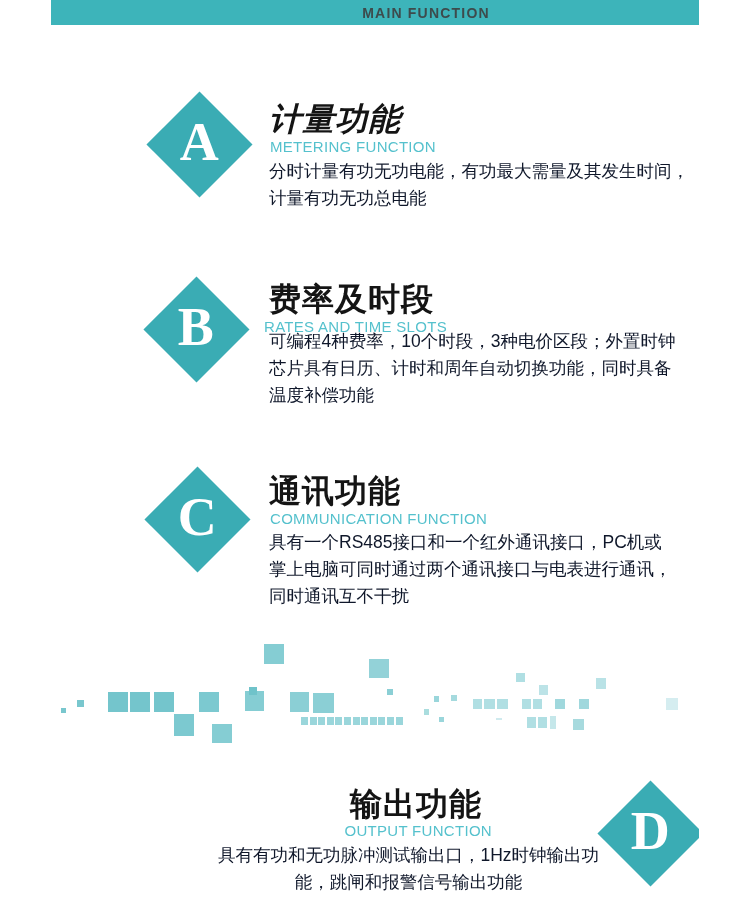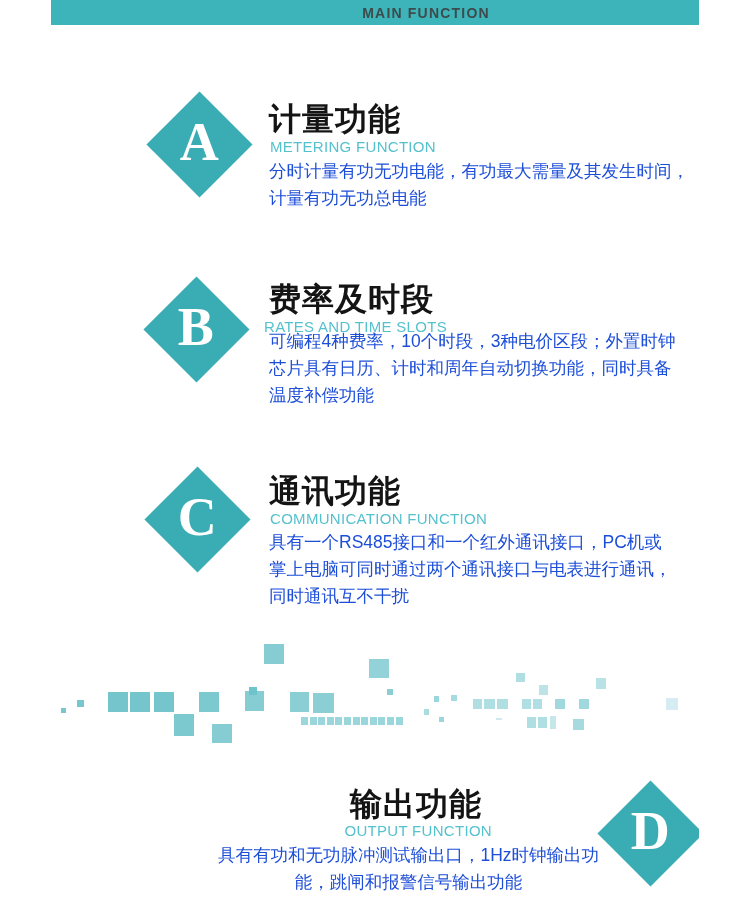--- a/index.html
+++ b/index.html
@@ -28,21 +28,21 @@
   }
   .sec-title {
     position:absolute; font-size:32px; line-height:36px; font-weight:bold;
     color:#141414; letter-spacing:1px; white-space:nowrap;
   }
   .sec-sub {
     position:absolute; font-size:15px; line-height:16px; color:#55c1cd;
     letter-spacing:0.3px; white-space:nowrap;
   }
   .sec-body {
-    position:absolute; font-size:17.5px; line-height:27px; color:#1d4ed8;
+    position:absolute; font-size:17.5px; line-height:27px; color:#0f172a;
     white-space:pre-line;
   }
   .right-align { text-align:right; }
   .deco-band {
     position:absolute; left:0; top:0; width:750px; height:919px;
     pointer-events:none;
   }
   .deco-sq { position:absolute; }
 </style>
 </head>
@@ -102,21 +102,21 @@
       <div class="deco-sq" style="left: 522px; top: 719px; width: 11px; height: 11px; background: rgb(167, 218, 222);"></div>
       <div class="deco-sq" style="left: 545px; top: 678px; width: 10px; height: 11px; background: rgb(185, 226, 230);"></div>
       <div class="deco-sq" style="left: 615px; top: 698px; width: 12px; height: 12px; background: rgb(213, 237, 240);"></div>
       <div class="deco-sq" style="left: 702px; top: 697px; width: 11px; height: 12px; background: rgb(233, 246, 247);"></div>
     </div>
 
   <div>
     <div class="diamond" style="left:111px;top:107px;">
       <span class="letter">A</span>
     </div>
-    <div class="sec-title" style="left:218px;top:101px;">计量功能</div>
+    <div class="sec-title" style="left:218px;top:101px;font-style:italic;">计量功能</div>
     <div class="sec-sub" style="left:219px;top:139px;">METERING FUNCTION</div>
     <div class="sec-body" style="left:218px;top:158px;">分时计量有功无功电能，有功最大需量及其发生时间，
 计量有功无功总电能</div>
   </div>
 
   <div>
     <div class="diamond" style="left:108px;top:292px;">
       <span class="letter">B</span>
     </div>
     <div class="sec-title" style="left:218px;top:281px;">费率及时段</div>

